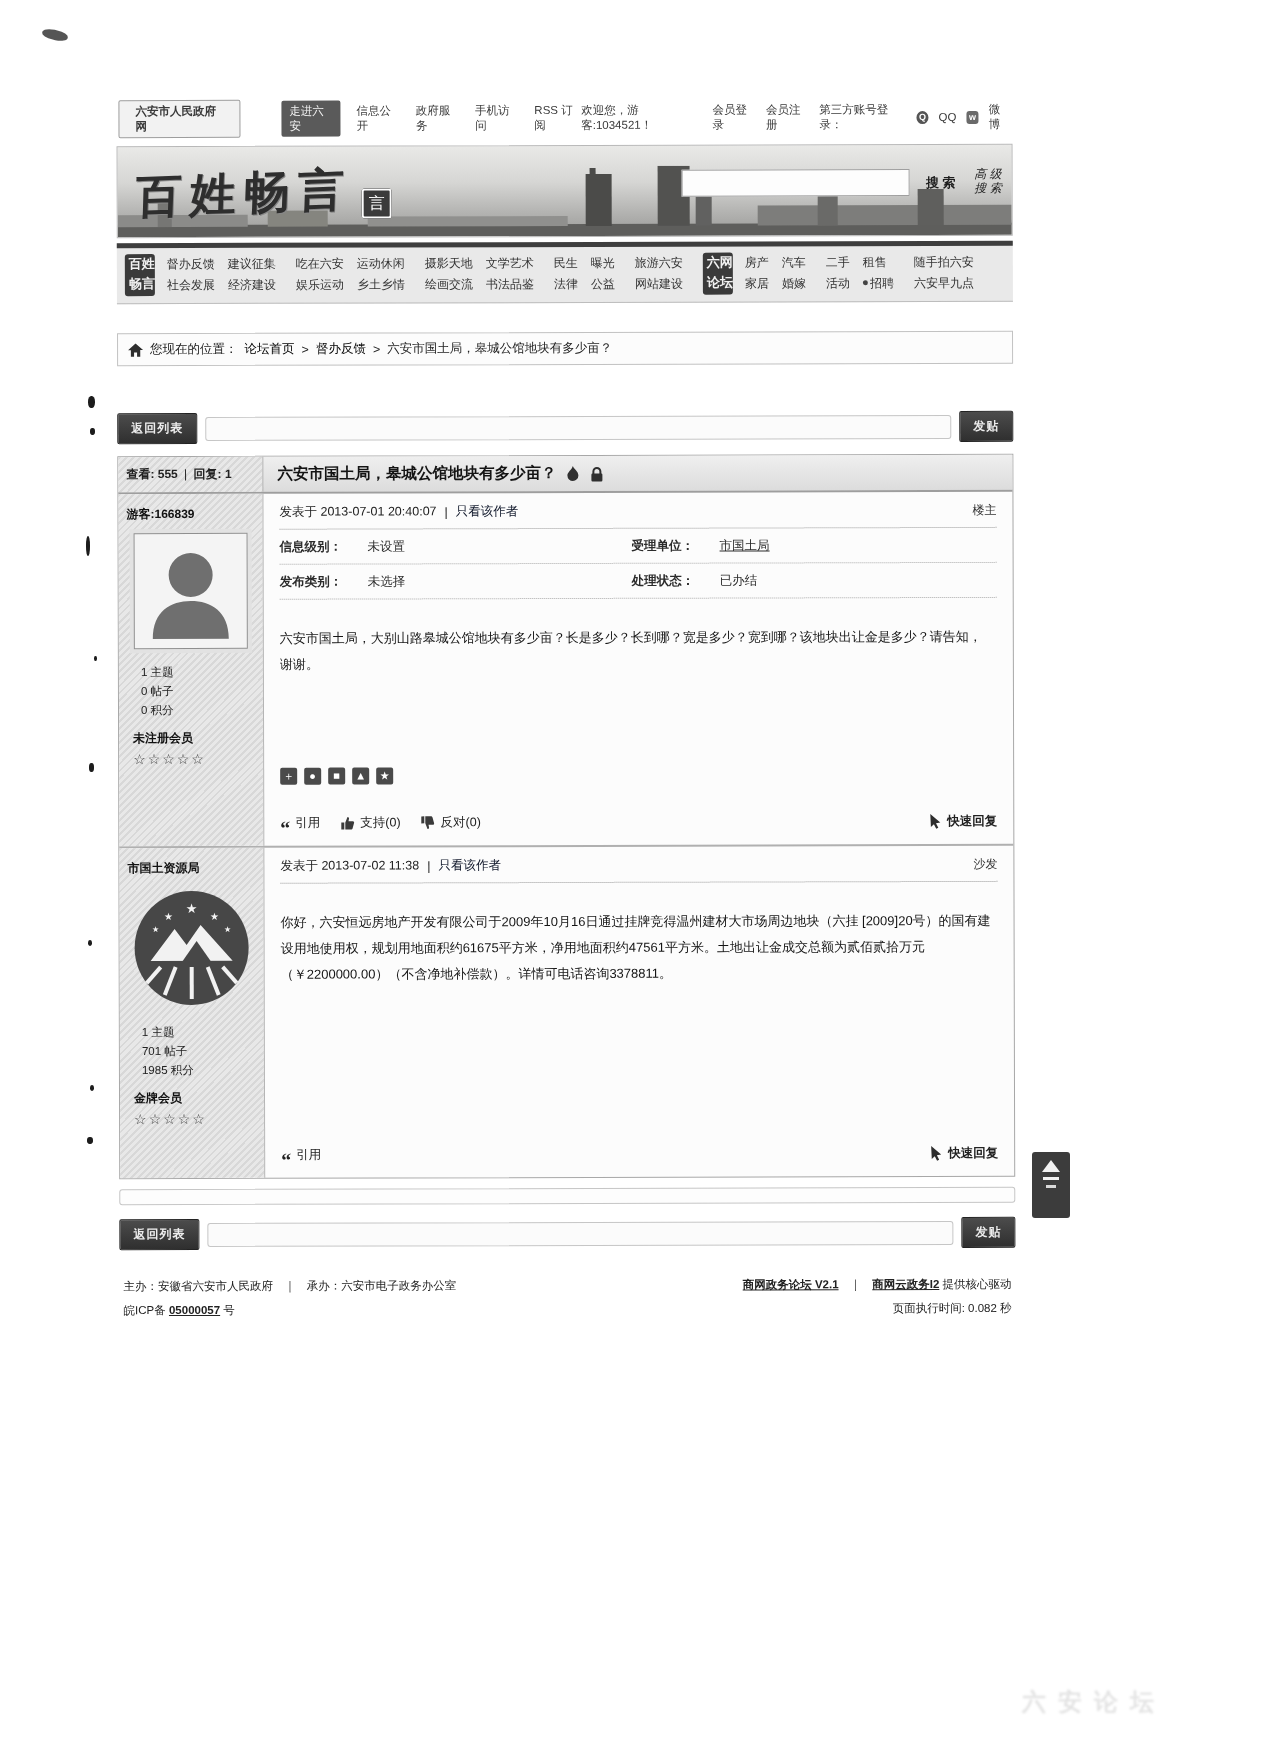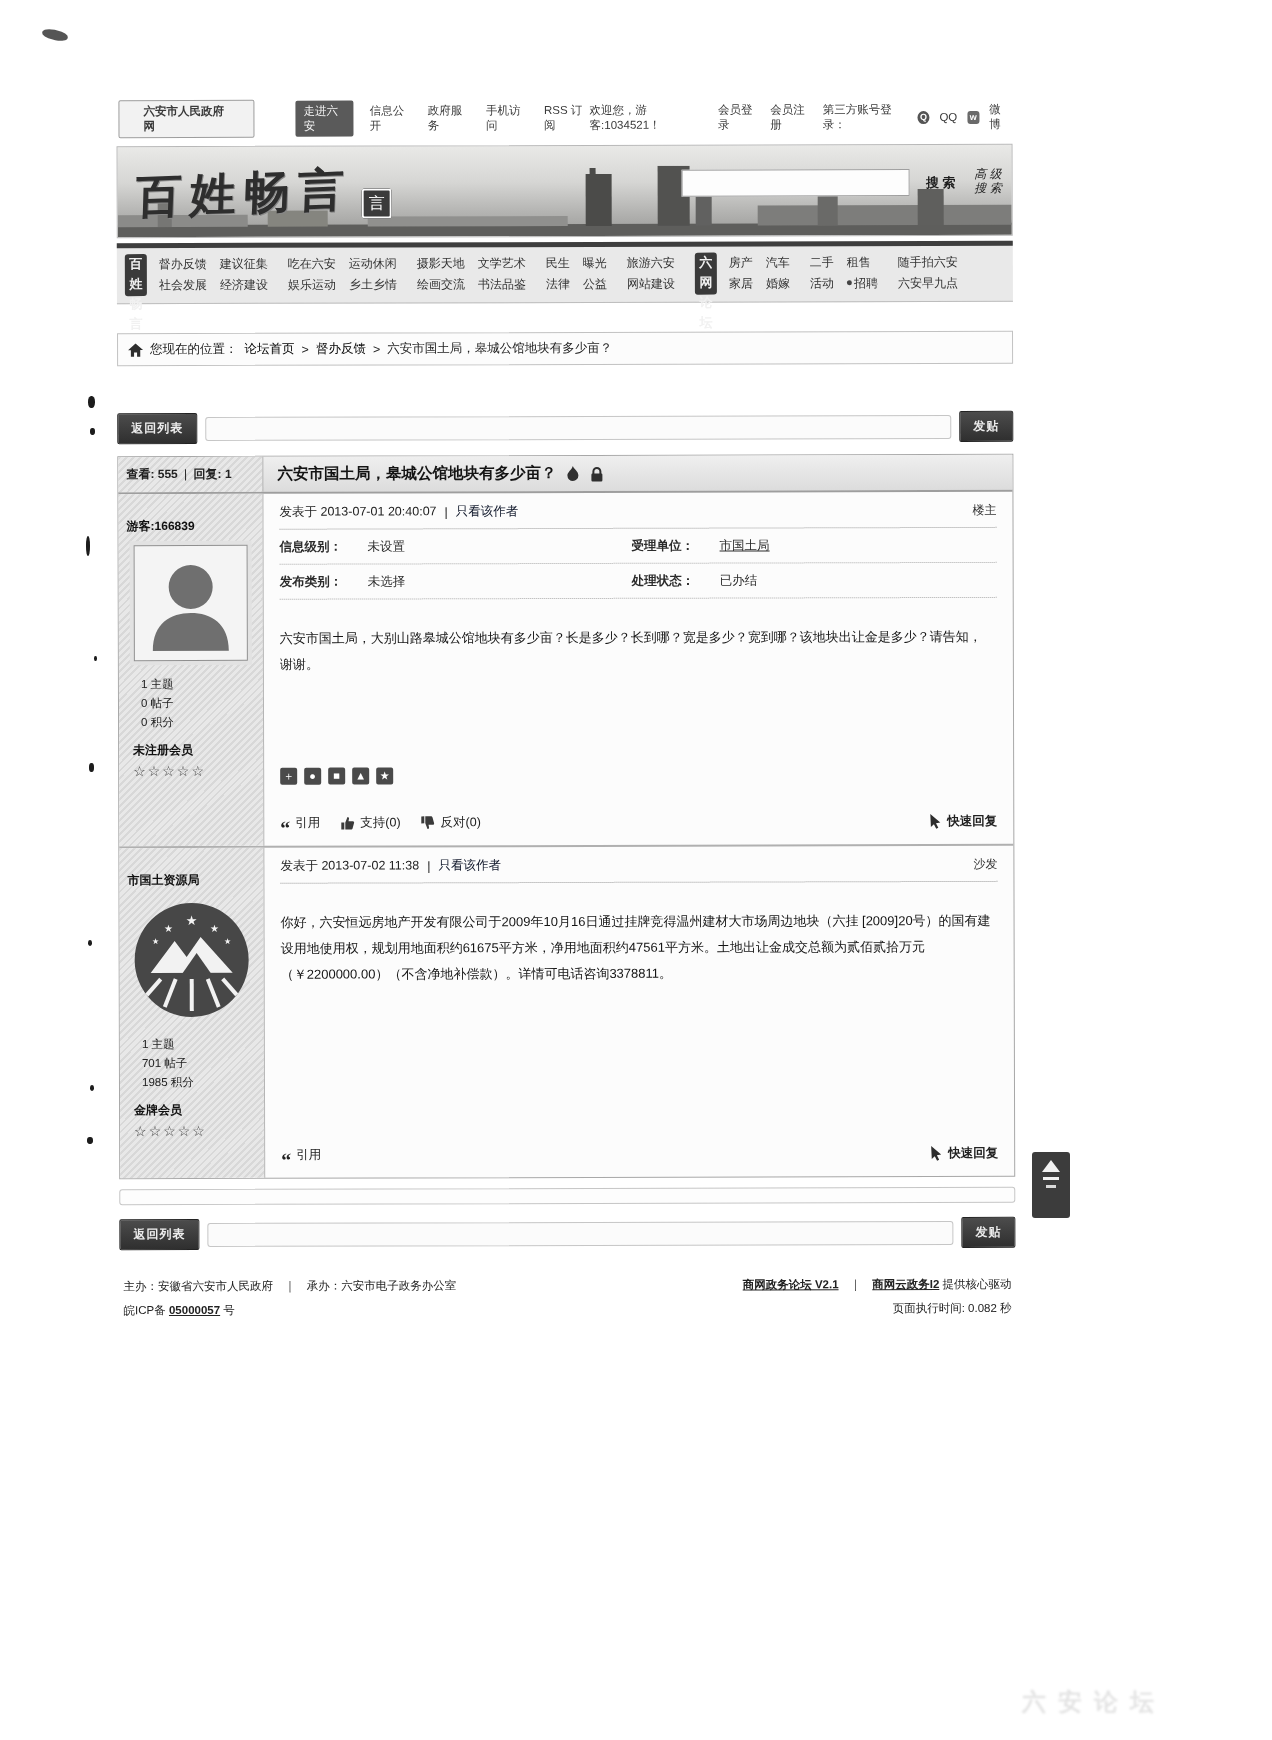--- a/index.html
+++ b/index.html
@@ -3,21 +3,21 @@
 <meta charset="utf-8">
 <style>
   * { margin:0; padding:0; box-sizing:border-box; }
   html,body { width:1272px; height:1740px; background:#ffffff; overflow:hidden; position:relative;
     font-family:"Liberation Sans", sans-serif; color:#2b2b2b; }
 
   .page { position:absolute; left:118px; top:95px; width:896px; transform:rotate(-0.15deg); }
 
   
   .topbar { display:flex; align-items:center; font-size:11.5px; color:#3a3a3a; padding:4px 2px 8px 2px; }
-  .site-box { border:1px solid #9d9d9d; background:#f2f2f2; padding:3px 24px; font-weight:bold; border-radius:2px; }
+  .site-box { border:1px solid #9d9d9d; background:#f2f2f2; padding:3px 16px; font-weight:bold; border-radius:2px; }
   .top-links { display:flex; gap:16px; margin-left:22px; align-items:center;padding-left:19px; }
   .top-links .lnk { cursor:pointer; }
   .top-links .hl { background:#5a5a5a; color:#f4f4f4; padding:3px 8px; border-radius:2px; }
   .topbar .spacer { flex:1; }
   .top-right { display:flex; gap:10px; align-items:center; }
   .mini-ico { width:13px; height:13px; background:#555; border-radius:50%; display:inline-block;
     color:#fff; font-size:9px; line-height:13px; text-align:center; font-weight:bold; }
   .mini-ico.sq { border-radius:3px; background:#6a6a6a; }
 
   
@@ -31,22 +31,22 @@
     text-align:center; border-radius:3px; box-shadow:inset 0 0 0 2px #fdfdfd, inset 0 0 0 3px #3b3b3b; margin-bottom:6px; }
   .search-box { position:absolute; right:102px; top:24px; width:228px; height:27px; background:#fdfdfd;
     border:1px solid #9f9f9f; }
   .search-box input { width:100%; height:100%; border:0; background:transparent; outline:none; font-size:13px; padding:0 6px; }
   .search-btn { position:absolute; right:56px; top:29px; font-size:13px; font-weight:bold; color:#1e1e1e; cursor:pointer; }
   .adv { position:absolute; right:10px; top:22px; font-size:12px; line-height:14px; color:#222; text-align:center; cursor:pointer;font-style:italic; }
 
   
   .nav { margin-top:5px; background:#e9e9e9; border-top:5px solid #3e3e3e; border-bottom:1px solid #bdbdbd;
     display:flex; align-items:center; padding:6px 8px 7px 8px; }
-  .nav-badge { width:22px; height:42px; background:#3a3a3a; color:#f1f1f1; font-size:13px; font-weight:bold;
-    text-align:center; line-height:20px; border-radius:3px; flex:none; cursor:pointer; }
+  .nav-badge { width:30px; height:42px; background:#3a3a3a; color:#f1f1f1; font-size:13px; font-weight:bold;
+    text-align:right; line-height:20px; border-radius:3px; flex:none; cursor:pointer; }
   .nav-groups { display:flex; flex:1; margin-left:12px; align-items:center; }
   .nav-group { margin-right:20px; }
   .nav-row { display:flex; gap:13px; font-size:12px; line-height:21px; color:#333; white-space:nowrap; }
   .nav-row span { cursor:pointer; }
   .dot-item::before { content:""; display:inline-block; width:5px; height:5px; background:#444; border-radius:50%;
     margin-right:2px; vertical-align:2px; }
   .nav-badge.mid { margin:0 12px 0 0; }
 
   
   .crumb { margin-top:29px; background:#fcfcfc; border:1px solid #c2c2c2; padding:7px 10px; font-size:12.5px;
@@ -68,21 +68,21 @@
   .titlebar { display:flex; border-bottom:2px solid #9e9e9e; background:linear-gradient(#efefef,#dcdcdc); }
   .views-cell { width:145px; flex:none; padding:9px 8px; font-size:12px; font-weight:bold; color:#222;
     border-right:1px solid #b5b5b5; }
   .views-cell .sep { font-weight:normal; margin:0 3px; }
   .title-cell { flex:1; padding:7px 14px; font-size:15.5px; font-weight:bold; color:#141414; display:flex;
     align-items:center; gap:10px; }
   .title-cell svg { flex:none; }
 
   .post { display:flex; }
   .post + .post { border-top:2px solid #b0b0b0; }
-  .side { width:145px; flex:none; border-right:1px solid #b5b5b5; padding:24px 8px 14px 8px; font-size:11.5px; }
+  .side { width:145px; flex:none; border-right:1px solid #b5b5b5; padding:12px 8px 14px 8px; font-size:11.5px; }
   .side .author { font-weight:bold; font-size:12px; color:#111; margin-bottom:10px; }
   .avatar-box { width:114px; height:116px; margin:0 auto; background:#f4f4f4; border:1px solid #8f8f8f;
     box-shadow:0 0 0 4px #e2e2e2; display:flex; align-items:center; justify-content:center; }
   .emblem-box { width:122px; height:122px; margin:4px auto 0 auto; }
   .stats { margin:14px 0 0 14px; line-height:19px; color:#222; }
   .level { font-weight:bold; margin:10px 0 0 6px; color:#111; font-size:12px; }
   .stars { margin:4px 0 0 6px; font-size:14px; letter-spacing:2px; color:#444; }
 
   .main { flex:1; padding:10px 16px 14px 16px; display:flex; flex-direction:column; font-size:12.5px; }
   .meta { display:flex; align-items:center; gap:8px; padding-bottom:8px; border-bottom:1px dotted #999; color:#222; }

